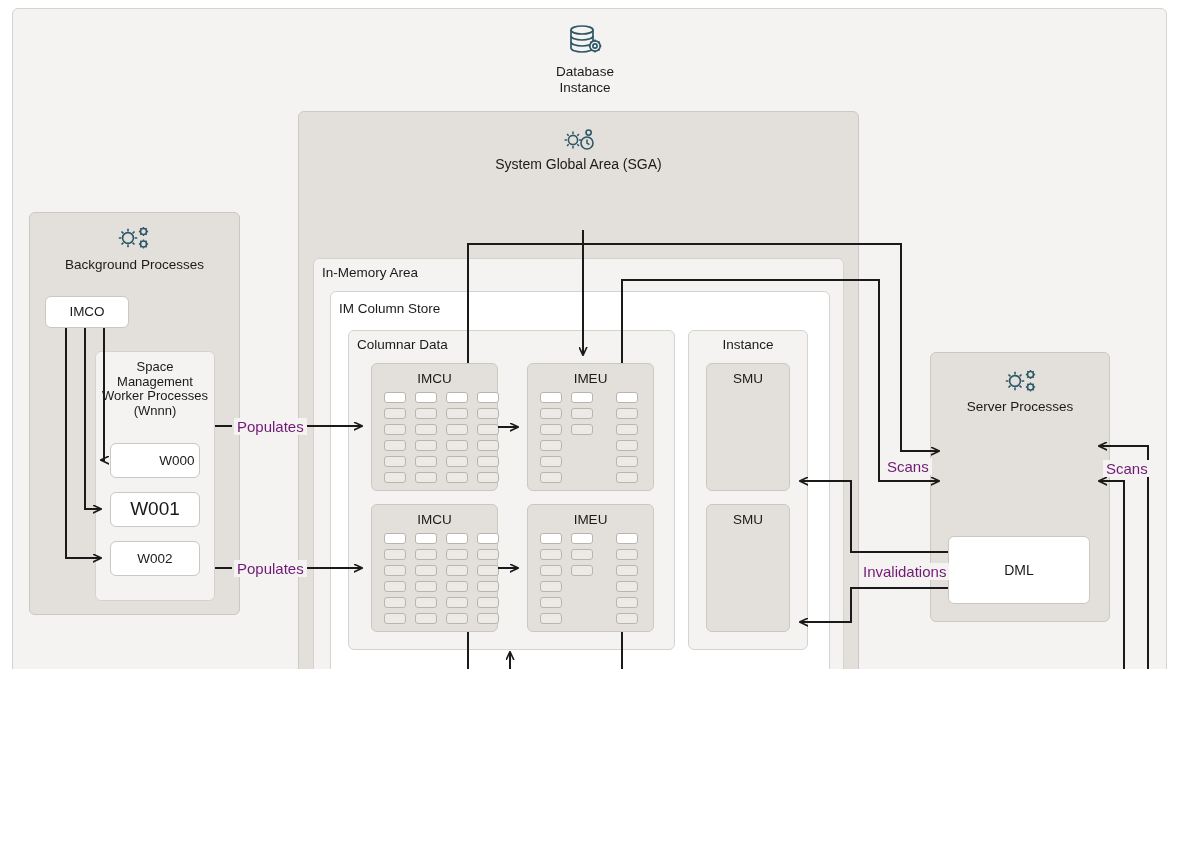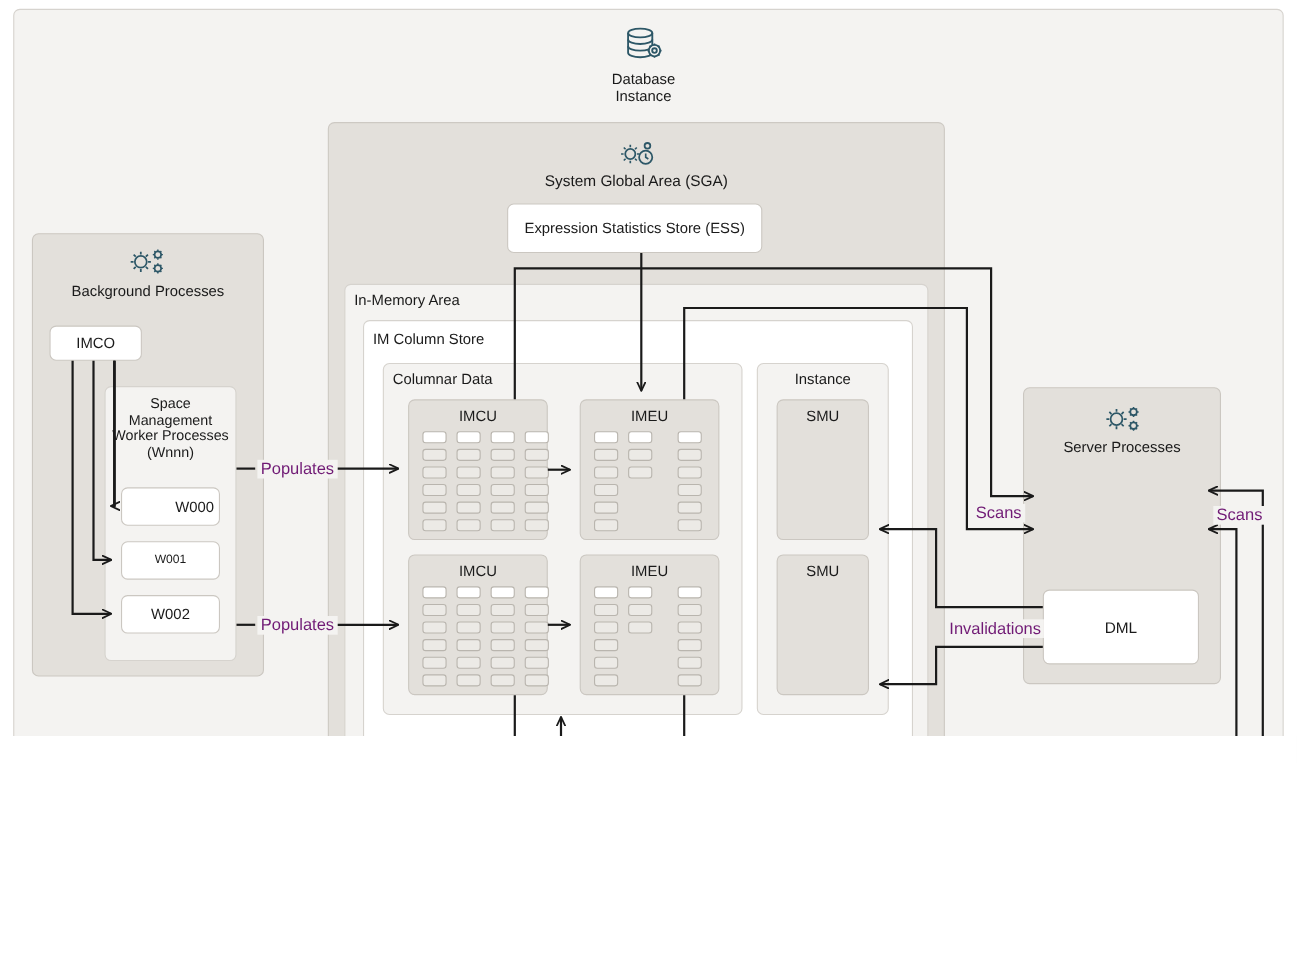--- a/index.html
+++ b/index.html
@@ -63,23 +63,20 @@
       <g stroke-width="1.5">
         <path d="M13 5.6v2.3M13 20.1v2.3M4.6 14h2.3M19.1 14h2.3M7.1 8.1l1.6 1.6M17.3 18.3l1.6 1.6M18.9 8.1l-1.6 1.6M8.7 18.3l-1.6 1.6"></path>
       </g>
       <circle cx="27" cy="17" r="6" fill="#e3e0db"></circle>
       <path d="M27 13.6V17l2.4 1.6" stroke-width="1.5"></path>
       <circle cx="28.6" cy="6.6" r="2.6"></circle>
     </svg>
   </div>
   <div class="ttl lbl" style="left:298px;top:156px;width:561px;font-size:14px;">System Global Area (SGA)</div>
 
-  <div class="box rounded c-white" style="left:461px;top:185px;width:232px;height:45px;">
-    <div class="lbl lbl-c" style="font-size:13.5px;">Expression Statistics Store (ESS)</div>
-  </div>
 
   <div class="box rounded c-ima" style="left:313px;top:258px;width:531px;height:428px;"></div>
   <div class="lbl" style="position:absolute;left:322px;top:265px;font-size:13.5px;">In-Memory Area</div>
 
   <div class="box rounded c-imcs" style="left:330px;top:291px;width:500px;height:390px;"></div>
   <div class="lbl" style="position:absolute;left:339px;top:301px;font-size:13.5px;">IM Column Store</div>
 
   <div class="box rounded c-group" style="left:348px;top:330px;width:327px;height:320px;"></div>
   <div class="lbl" style="position:absolute;left:357px;top:337px;font-size:13.5px;">Columnar Data</div>
 
@@ -209,21 +206,21 @@
     <div class="lbl lbl-c" style="font-size:13.5px;">IMCO</div>
   </div>
 
   <div class="box rounded c-group" style="left:95px;top:351px;width:120px;height:250px;"></div>
   <div class="ttl lbl" style="left:99px;top:360px;width:112px;font-size:13px;line-height:14.5px;text-align:center;">Space Management Worker Processes (Wnnn)</div>
 
   <div class="box rounded c-white" style="left:110px;top:443px;width:90px;height:35px;">
     <div class="lbl lbl-c" style="font-size:13.5px;margin-left:22px;">W000</div>
   </div>
   <div class="box rounded c-white" style="left:110px;top:492px;width:90px;height:35px;">
-    <div class="lbl lbl-c" style="font-size:11px;">W001</div>
+    <div class="lbl lbl-c" style="font-size:19px;">W001</div>
   </div>
   <div class="box rounded c-white" style="left:110px;top:541px;width:90px;height:35px;">
     <div class="lbl lbl-c" style="font-size:13.5px;">W002</div>
   </div>
 
   <div class="box rounded c-shade" style="left:930px;top:352px;width:180px;height:270px;"></div>
   <div class="icon" style="left:1001px;top:366px;">
     <svg width="38" height="30" viewBox="0 0 38 30" fill="none" stroke="#2d5767" stroke-width="1.6">
       <circle cx="14" cy="15" r="5.4"></circle>
       <g stroke-width="1.6">

